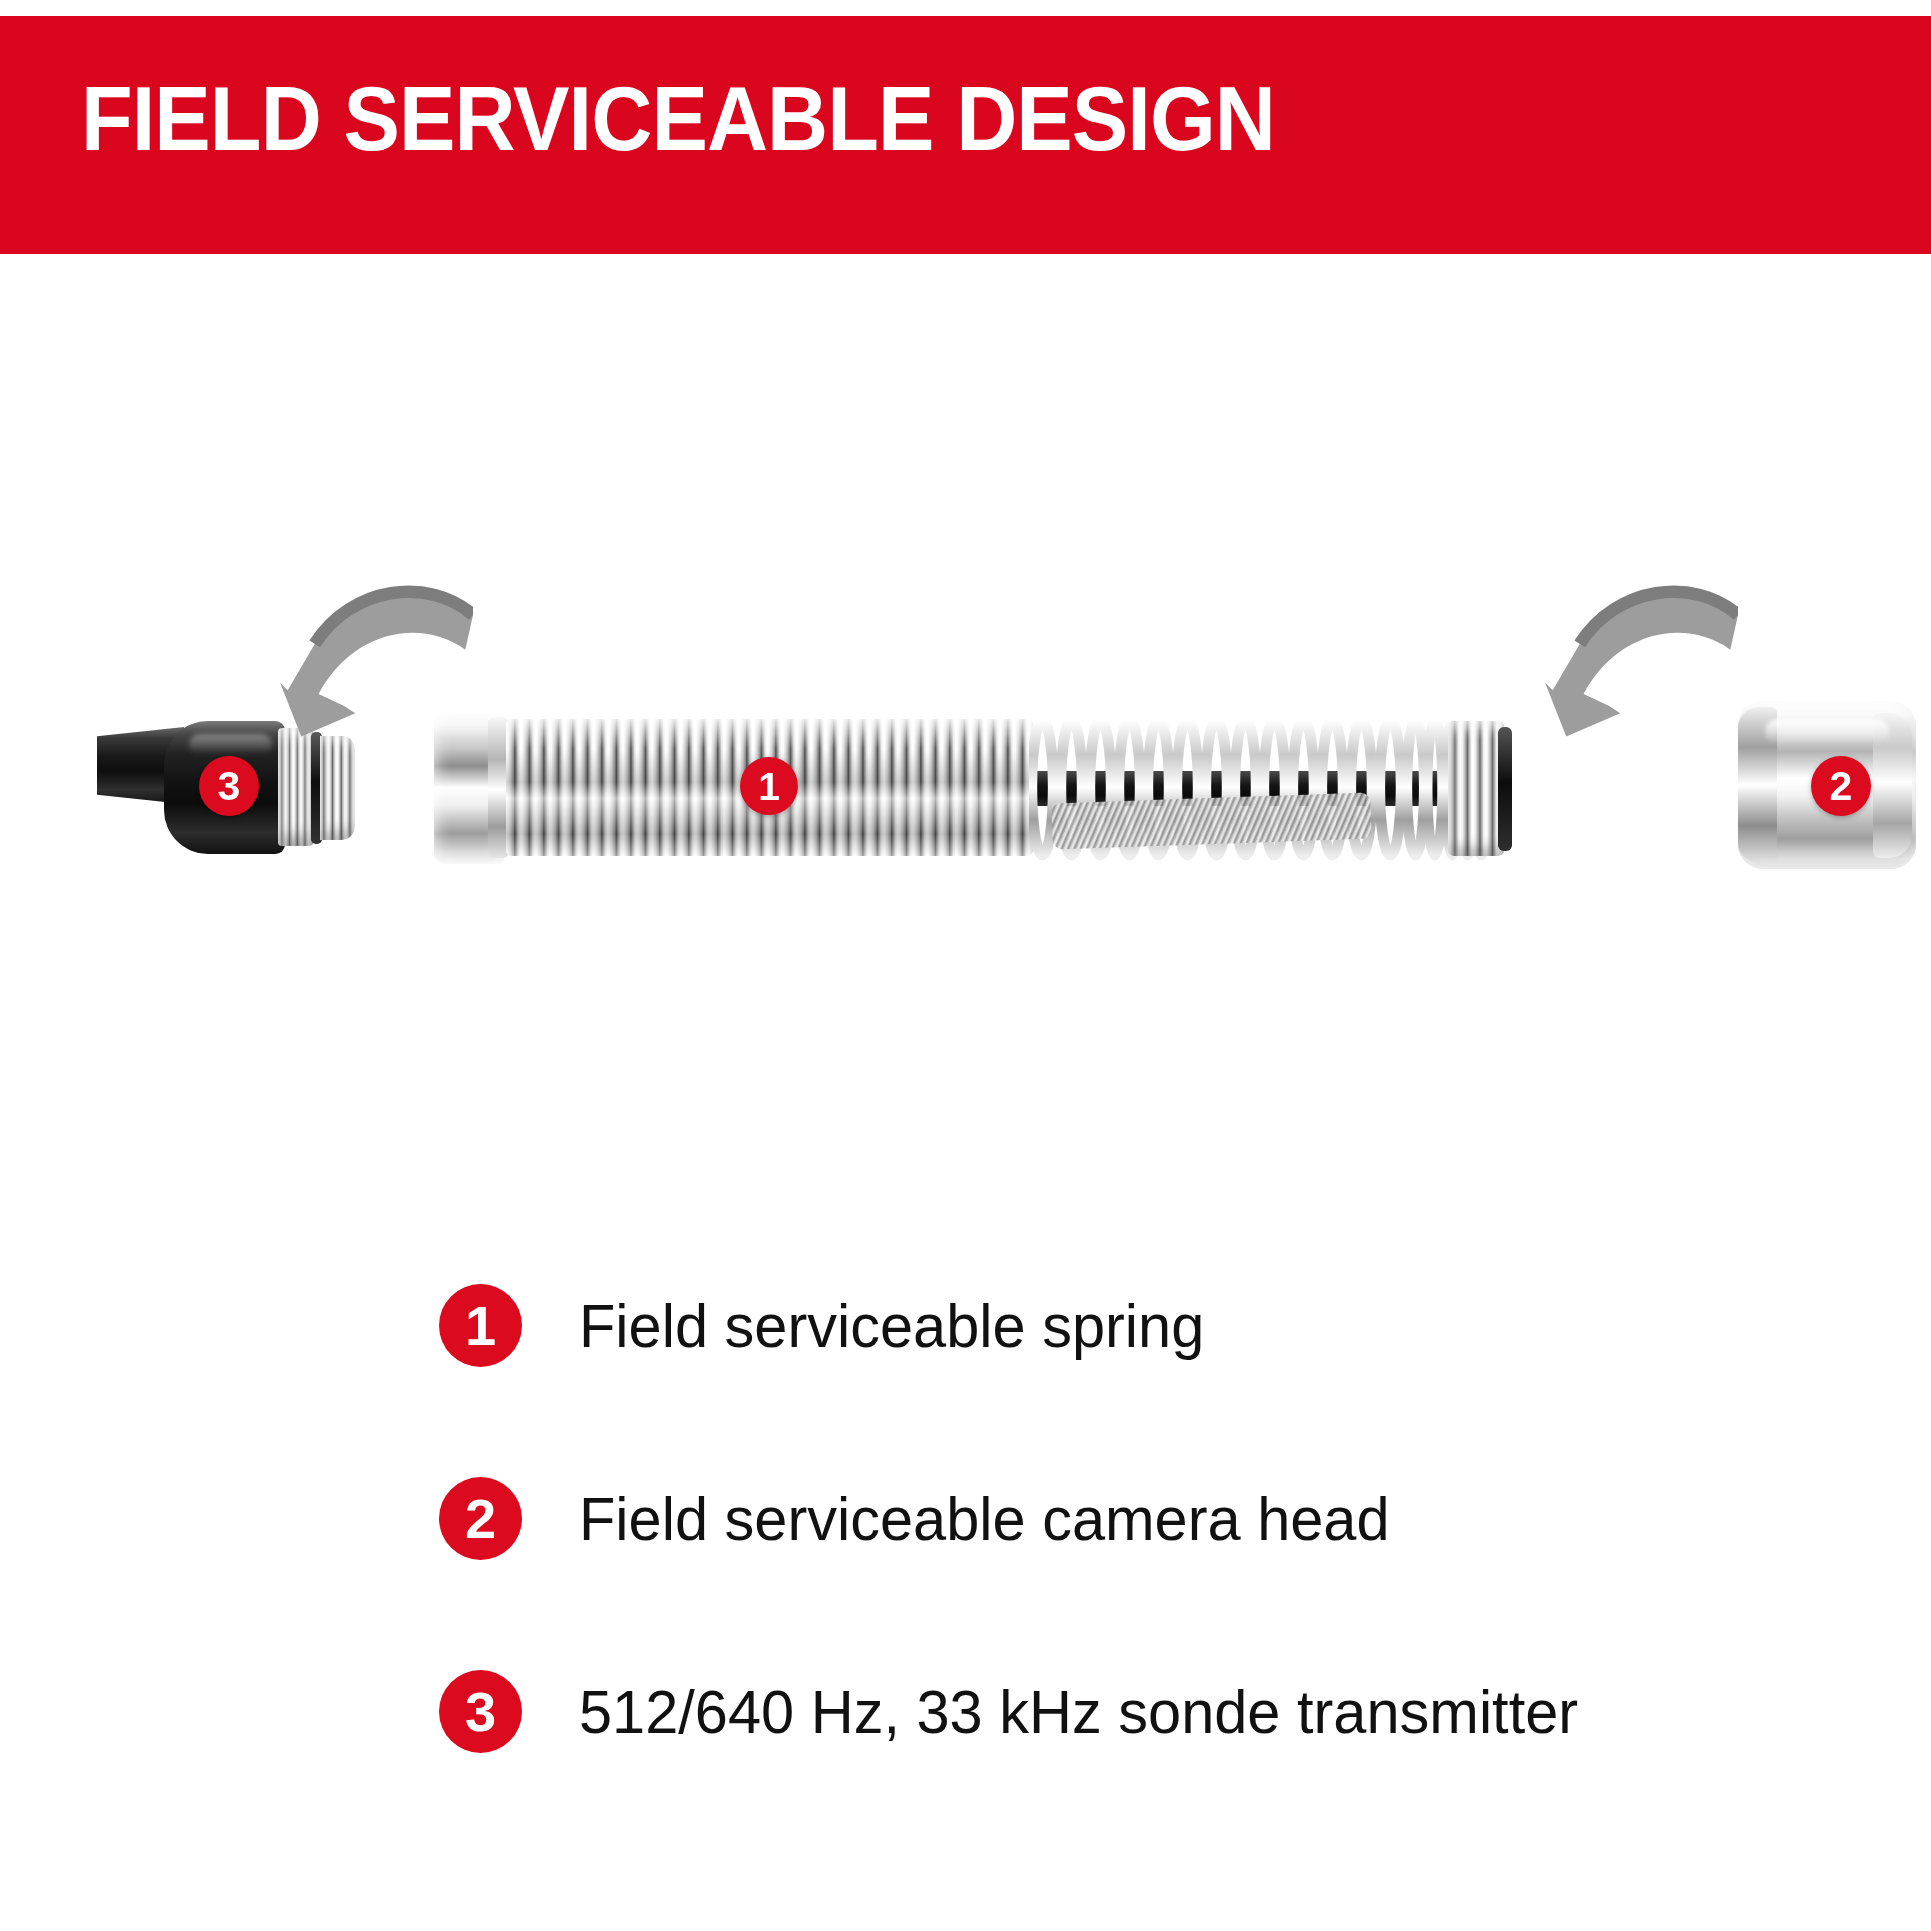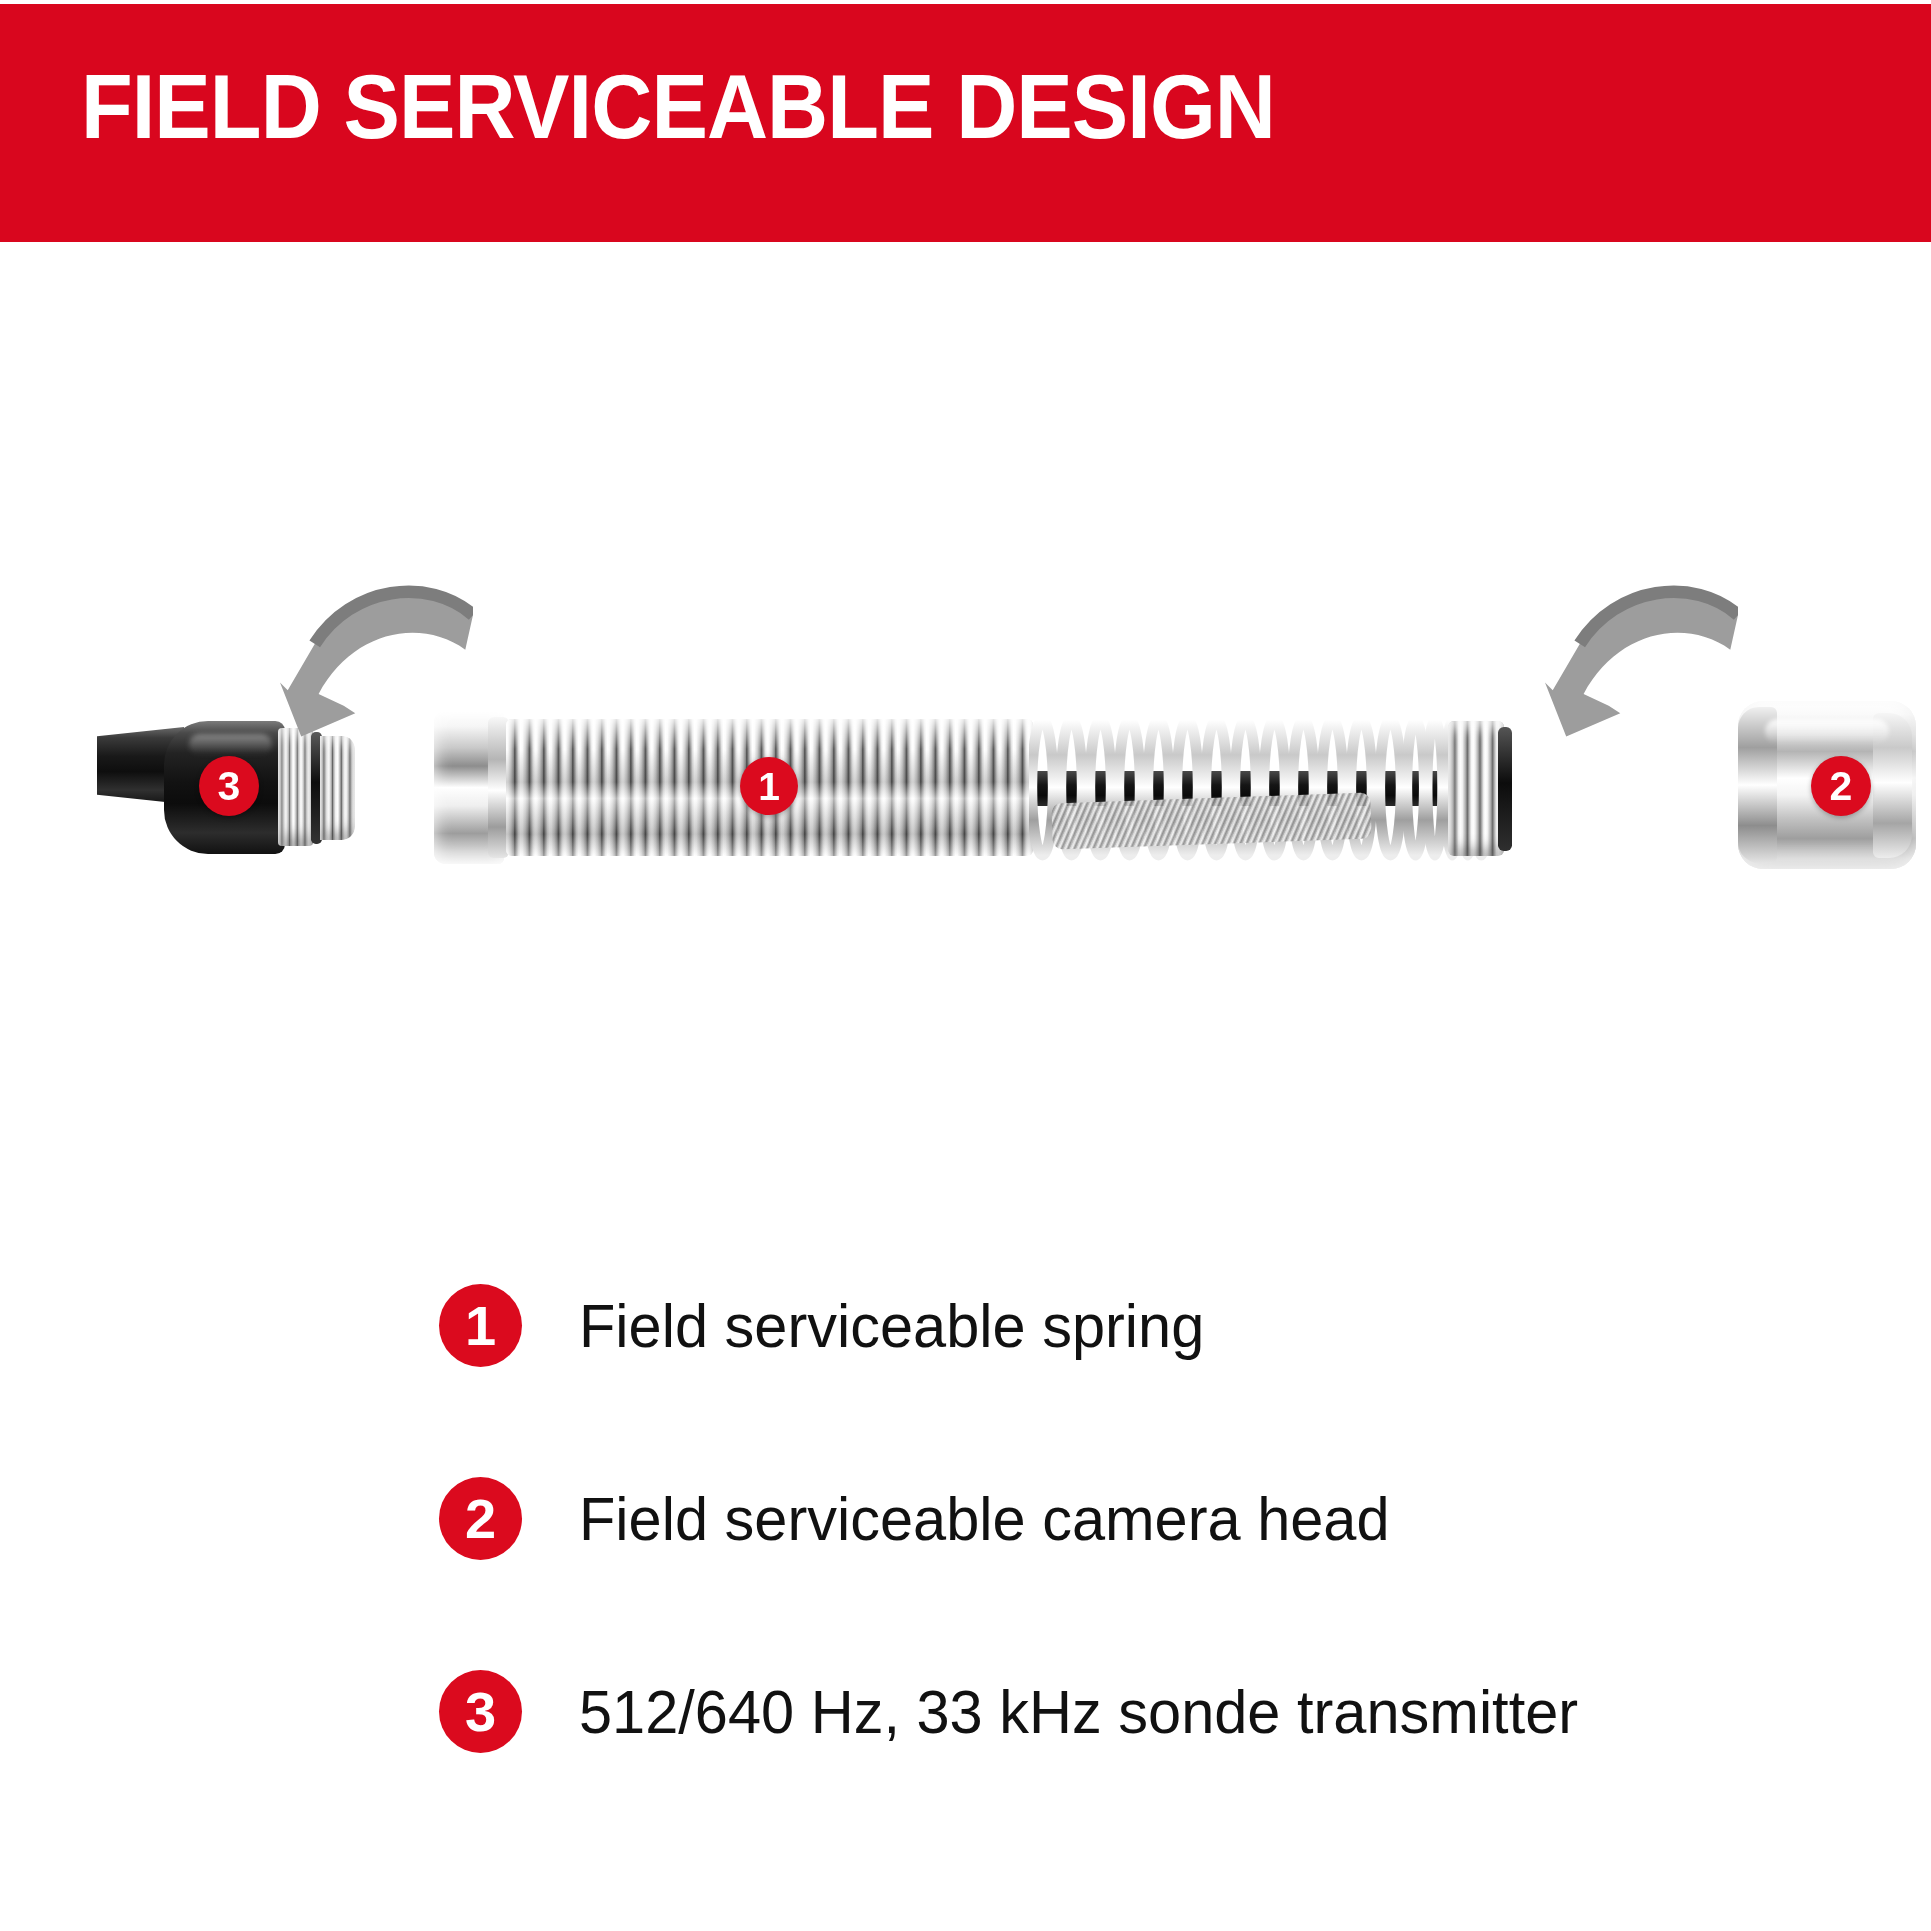--- a/index.html
+++ b/index.html
@@ -13,21 +13,21 @@
     position: relative;
     overflow: hidden;
     font-family: "Liberation Sans", sans-serif;
     -webkit-font-smoothing: antialiased;
   }
 
   
   .banner {
     position: absolute;
     left: 0;
-    top: 4px;
+    top: 16px;
     width: 1931px;
     height: 238px;
     background: #d9061e;
   }
   .banner-title {
     position: absolute;
     left: 81px;
     top: 50px;
     font-size: 91px;
     line-height: 106px;

